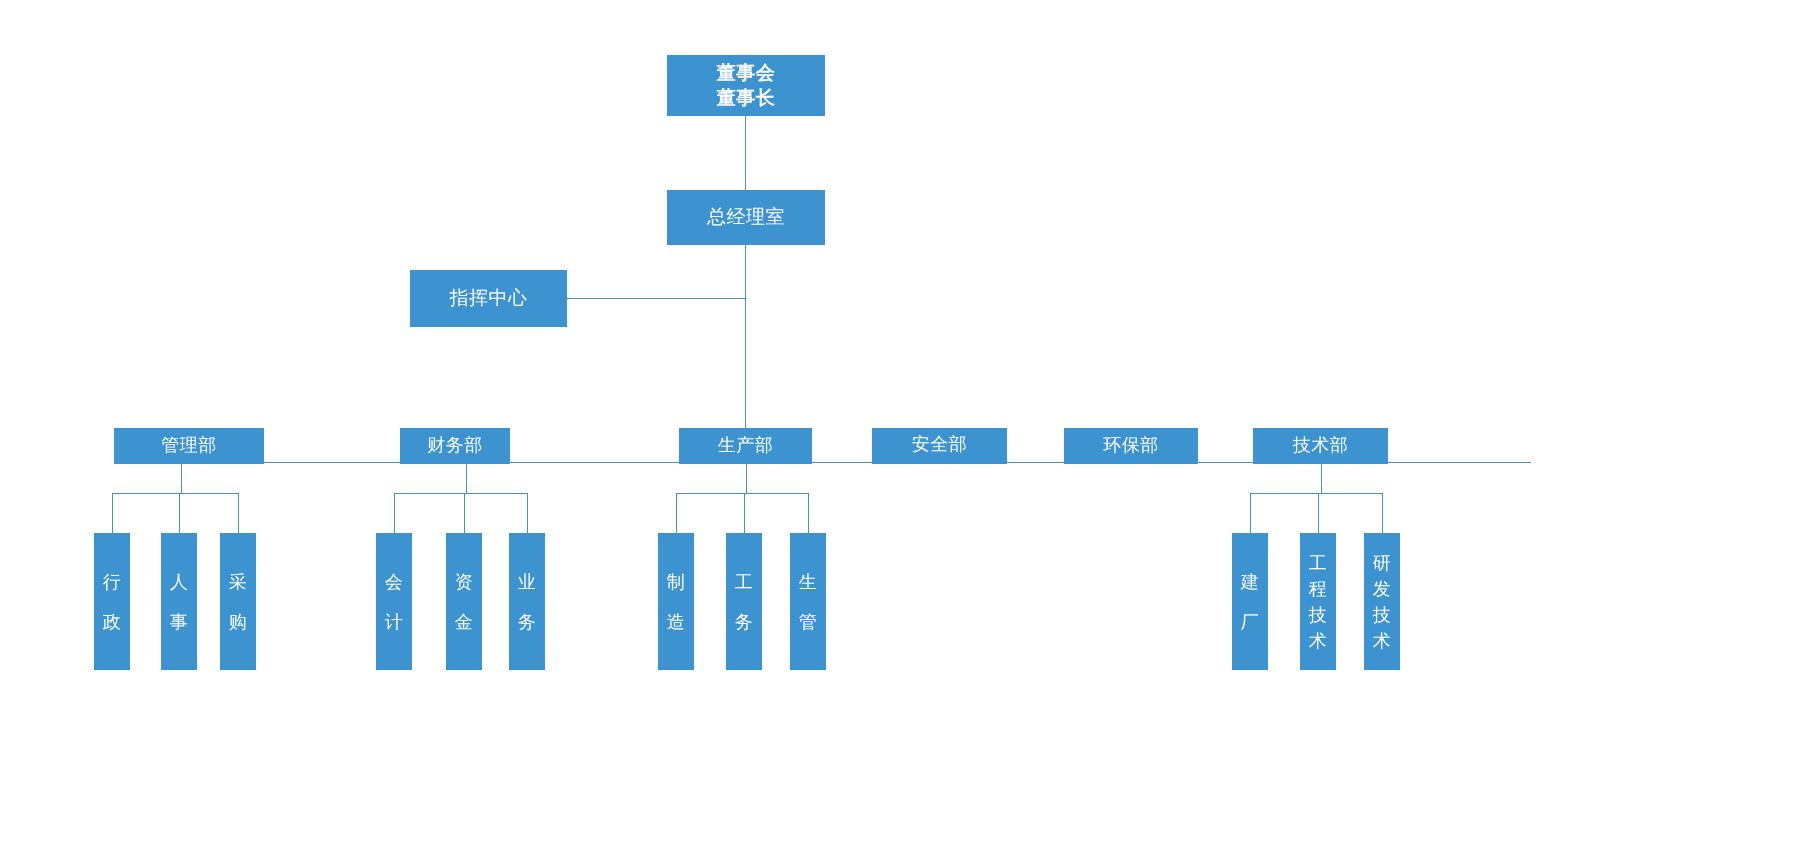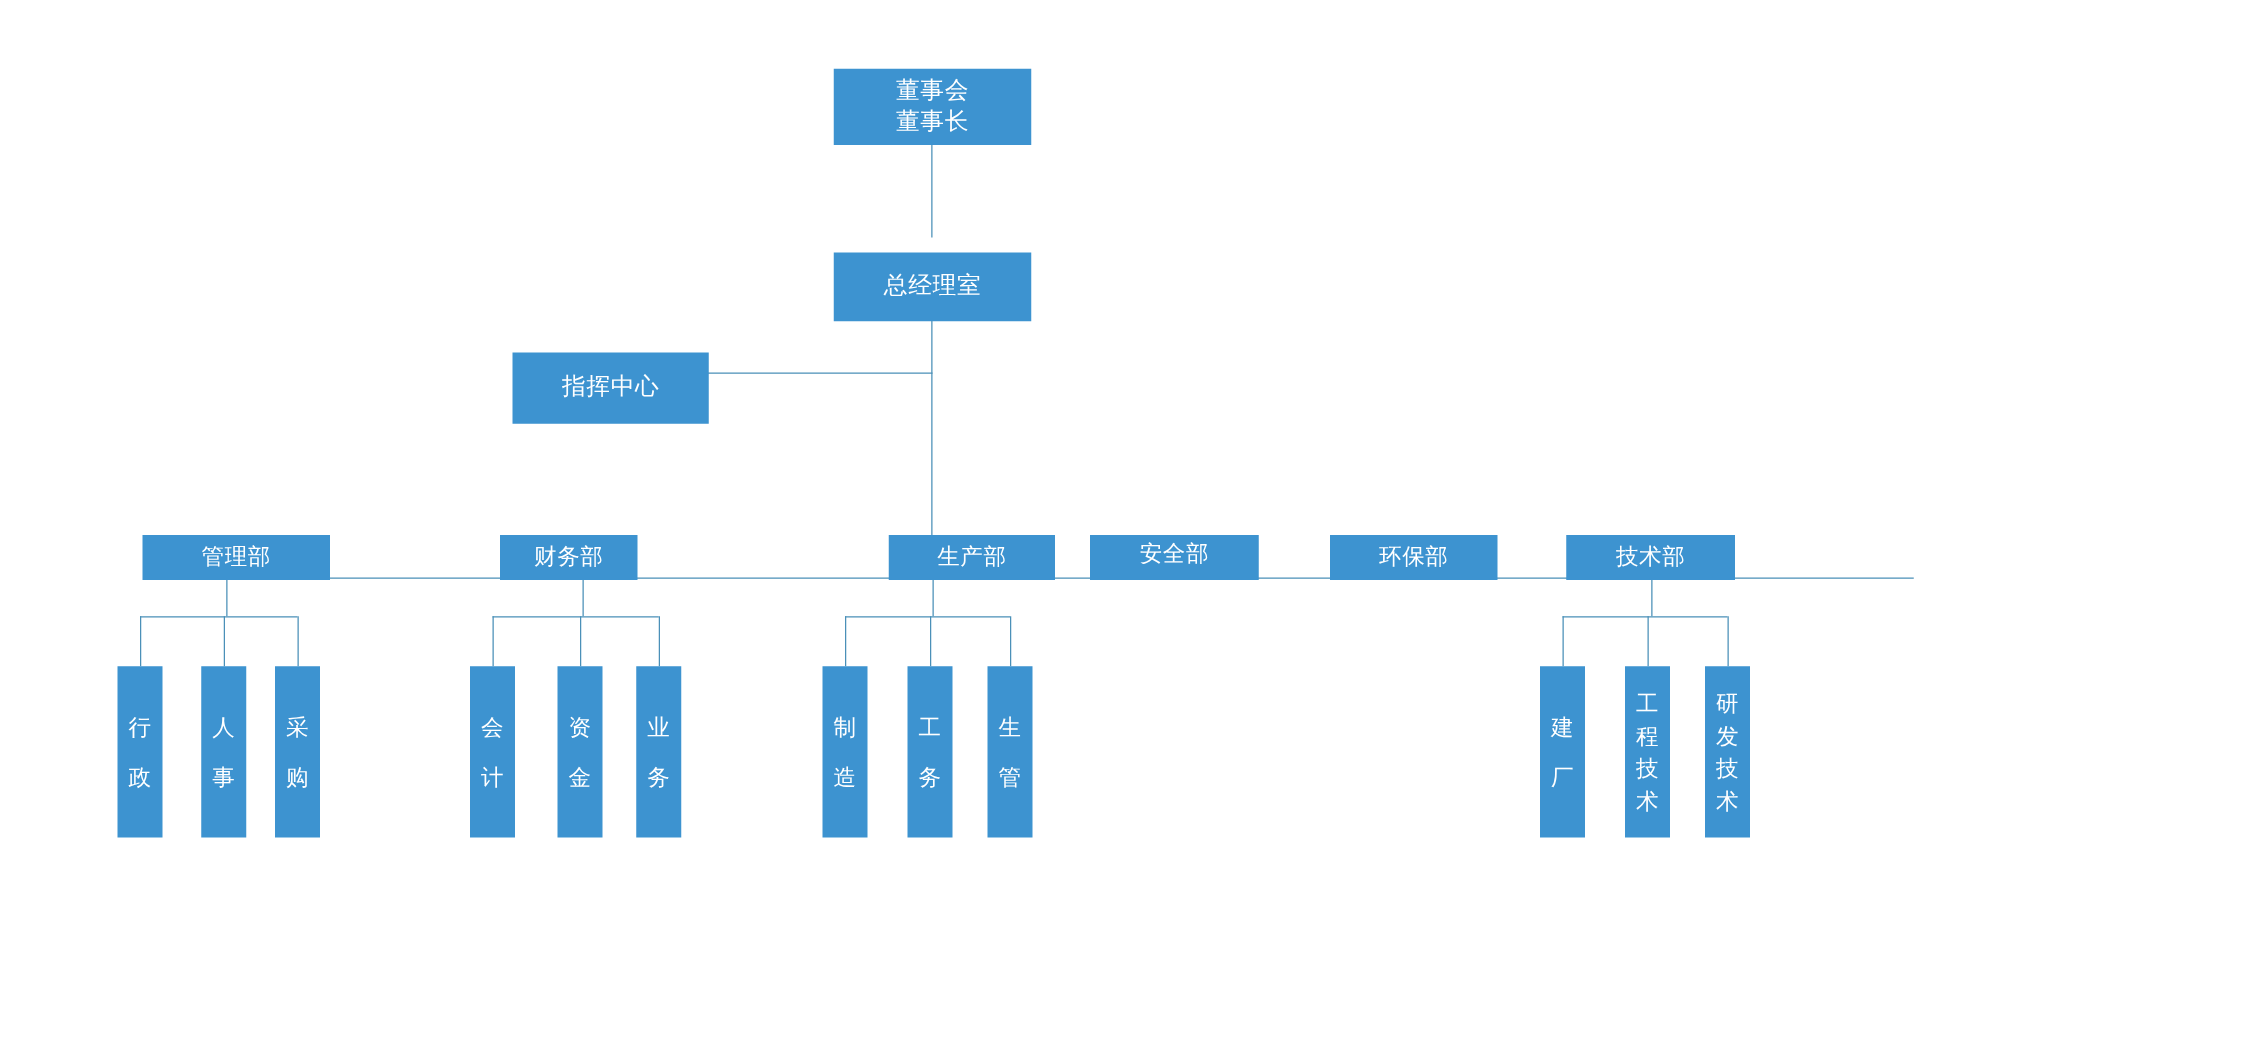--- a/index.html
+++ b/index.html
@@ -39,21 +39,20 @@
     letter-spacing: 0.5px;
     user-select: none;
   }
   .node.top-node {
     font-size: 19px;
     white-space: pre-line;
   }
   .node.gm-node,
   .node.cmd-node {
     font-size: 19px;
-    margin-top: 12px;
   }
   .node.dept-node {
     font-size: 18px;
   }
   
   .node.sub-node {
     font-size: 18px;
     flex-direction: column;
     padding: 10px 0;
     line-height: 1.0;
@@ -76,21 +75,21 @@
   <div class="line v" style="left:745px; top:116px; height:74px;"></div>
 
   <div class="line v" style="left:745px; top:245px; height:217px;"></div>
 
   <div class="line h" style="left:566px; top:298px; width:180px;"></div>
 
   <div class="line h" style="left:205px; top:462px; width:1326px;"></div>
 
   <div class="line v" style="left:205px; top:462px; height:-0px;"></div>
 
-  <div class="node top-node" style="left:667px; top:55px; width:158px; height:61px;">
+  <div class="node top-node" style="left:667px; top:55px; width:158px; height:61px;font-weight:bold;">
     <span>董事会
 董事长</span>
   </div>
 
   <div class="node gm-node" style="left:667px; top:190px; width:158px; height:55px;">
     <span>总经理室</span>
   </div>
 
   <div class="node cmd-node" style="left:410px; top:270px; width:157px; height:57px;">
     <span>指挥中心</span>
@@ -133,21 +132,21 @@
       <div class="node sub-node len2" style="left:446px; top:533px; width:36px; height:137px;">
         <span class="ch">资</span>
         <span class="ch">金</span>
       </div>
       <div class="line v" style="left:527px; top:493px; height:40px;"></div>
       <div class="node sub-node len2" style="left:509px; top:533px; width:36px; height:137px;">
         <span class="ch">业</span>
         <span class="ch">务</span>
       </div>
       <div class="line v" style="left:746px; top:462px; height:-34px;"></div>
-      <div class="node dept-node" style="left:679px; top:428px; width:133px; height:36px;margin-left:32px;">
+      <div class="node dept-node" style="left:679px; top:428px; width:133px; height:36px;">
         <span>生产部</span>
       </div>
       <div class="line v" style="left:746px; top:464px; height:29px;"></div>
       <div class="line h" style="left:676px; top:493px; width:132px;"></div>
       <div class="line v" style="left:676px; top:493px; height:40px;"></div>
       <div class="node sub-node len2" style="left:658px; top:533px; width:36px; height:137px;">
         <span class="ch">制</span>
         <span class="ch">造</span>
       </div>
       <div class="line v" style="left:744px; top:493px; height:40px;"></div>

